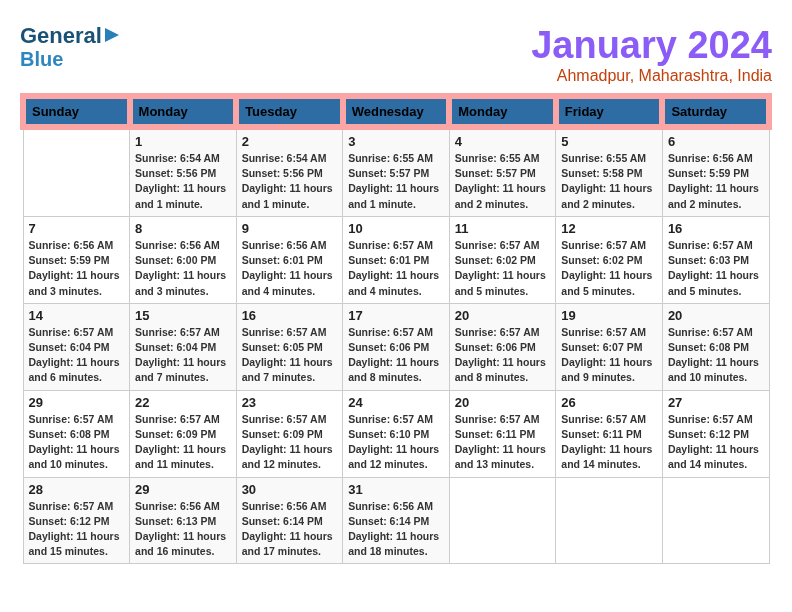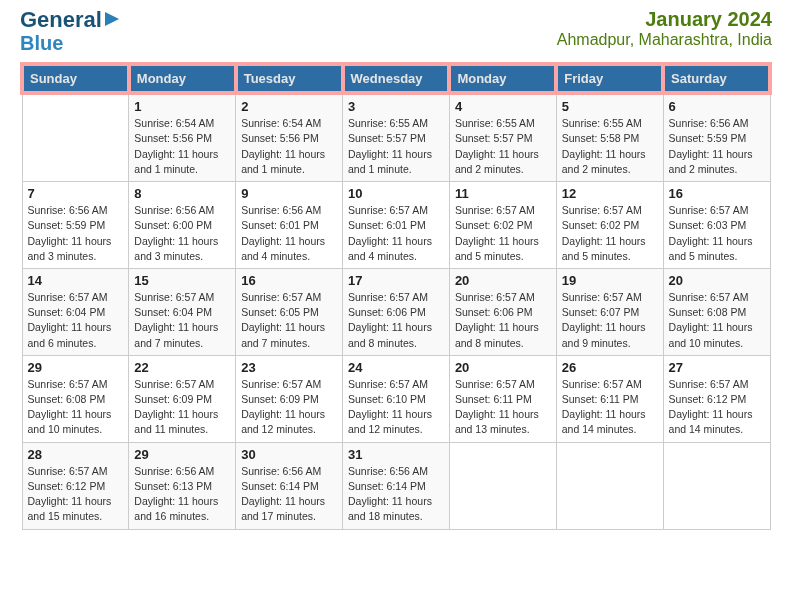--- a/index.html
+++ b/index.html
@@ -5,21 +5,21 @@
     * { margin: 0; padding: 0; box-sizing: border-box; }
     body {
       font-family: Arial, sans-serif;
       background: #fff;
       width: 792px;
       height: 612px;
       overflow: hidden;
     }
     .page {
       width: 792px;
-      padding: 8px 20px 10px 20px;
+      padding: 24px 20px 10px 20px;
     }
     .header {
       display: flex;
       align-items: flex-start;
       justify-content: space-between;
       margin-bottom: 8px;
     }
     .logo {
       display: flex;
       flex-direction: column;
@@ -28,41 +28,41 @@
     .logo-text {
       font-size: 22px;
       font-weight: bold;
       color: #1a5276;
       line-height: 1.1;
     }
     .title-block {
       text-align: right;
     }
     .month-title {
-      font-size: 20px;
-      font-weight: bold;
-      color: #4d7c0f;
+      font-size: 38px;
+      font-weight: bold;
+      color: #8b5cf6;
     }
     .location {
       font-size: 16px;
-      color: #4d7c0f;
+      color: #c2410c;
     }
     table {
       width: 100%;
       border-collapse: collapse;
       font-size: 11px;
     }
     thead tr th {
       background: #2e6da4;
-      color: #e5e5e5;
+      color: #000000;
       font-weight: bold;
       font-size: 13px;
       padding: 5px 6px;
       text-align: left;
-      border: 4px solid #fca5a5;
+      border: 6px solid #fca5a5;
     }
     tbody tr td {
       border: 1px solid #ccc;
       vertical-align: top;
       padding: 4px 5px;
       min-width: 95px;
       height: 78px;
       background: #fff;
     }
     tbody tr:nth-child(odd) td {
@@ -72,20 +72,21 @@
       font-weight: bold;
       font-size: 13px;
       color: #222;
       display: block;
       margin-bottom: 2px;
     }
     .day-info {
       color: #333;
       font-size: 10.5px;
       line-height: 1.45;
+      font-weight: bold;
     }
     .empty-cell {
       background: #fff !important;
     }
   </style>
 </head>
 <body>
 
 <div class="page">
   <div class="header">

